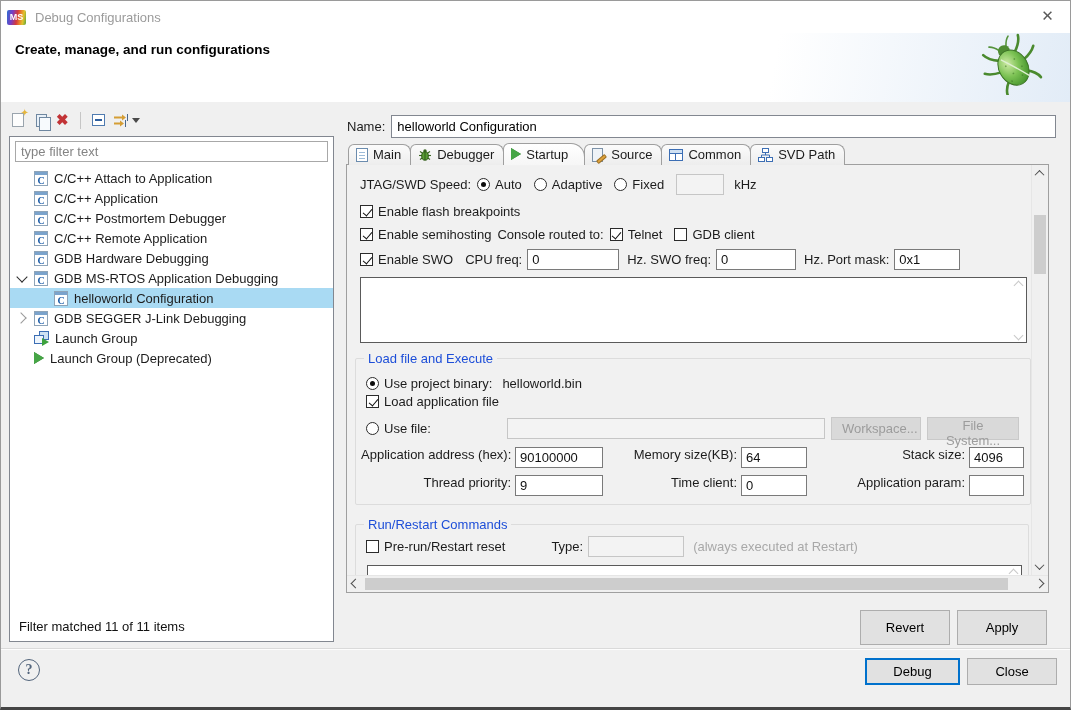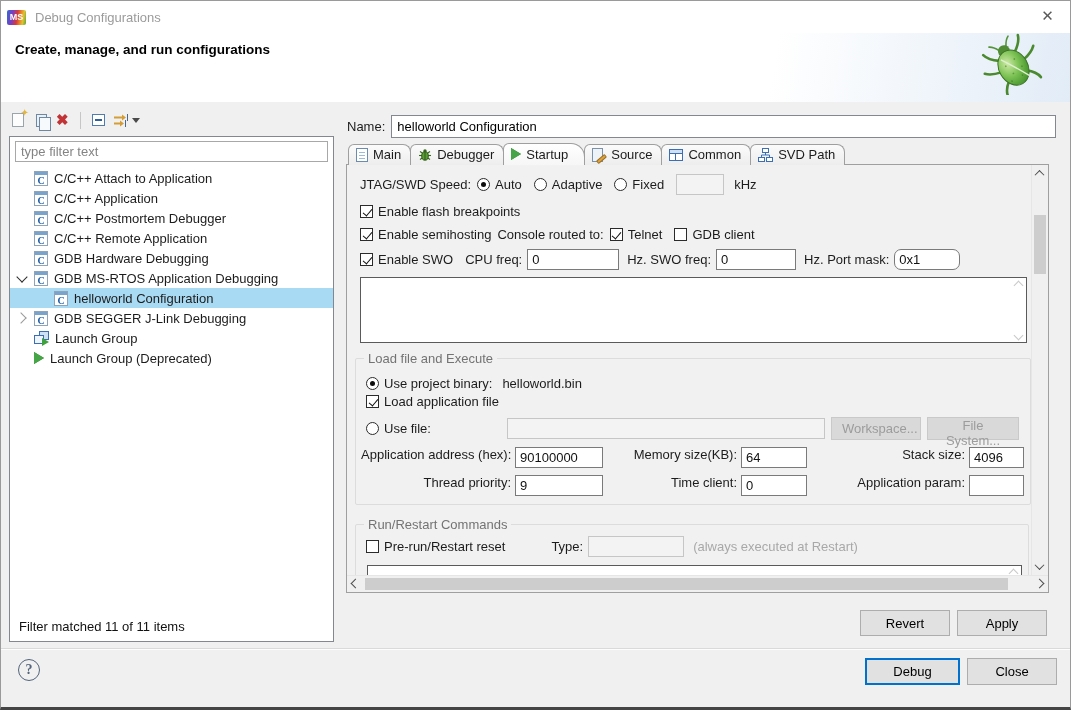--- a/index.html
+++ b/index.html
@@ -120,21 +120,21 @@
   .inp.disabled { background: #f3f3f3; border-color: #c6c6c6; }
 
   .bigbox { margin: 7px 0 0 13px; width: 667px; height: 66px; background: #fff; border: 1px solid #5a5a5a; position: relative; }
   .mini-chev { position: absolute; right: 3px; width: 8px; height: 8px; }
   .mini-chev::before { content: ''; position: absolute; left: 0; top: 2px; width: 6px; height: 6px;
                        border-left: 1.5px solid #c9c9c9; border-top: 1.5px solid #c9c9c9; }
   .mini-up { top: 2px; } .mini-up::before { transform: rotate(45deg); }
   .mini-down { bottom: 2px; } .mini-down::before { transform: rotate(225deg); top: 0; }
 
   fieldset { border: 1px solid #dcdcdc; border-radius: 2px; margin: 8px 0 0 8px; width: 672px; padding: 1px 6px 8px 5px; }
-  legend { padding: 0 4px; margin-left: 3px; color: #737373; }
+  legend { padding: 0 4px; margin-left: 3px; color: #1d4ed8; }
 
   .uf-input { margin-left: 76px; width: 318px; }
   .btn { height: 23px; background: #e1e1e1; border: 1px solid #adadad; font: 13px "Liberation Sans", sans-serif;
          padding: 0 10px; cursor: pointer; }
   .btn.disabled { background: #d9d9d9; border-color: #c9c9c9; color: #9c9c9c; cursor: default; }
 
   .grid-row { display: flex; align-items: flex-start; margin-top: 7px; }
   .gl { text-align: right; white-space: nowrap; flex: none; }
   .gl1 { width: 150px; } .gl2 { width: 126px; } .gl3 { width: 146px; }
   .gi { flex: none; margin-left: 4px; }
@@ -151,21 +151,21 @@
   .sb-btn { position: absolute; width: 17px; height: 17px; display: flex; align-items: center; justify-content: center; cursor: pointer; }
   .sb-chev { width: 7px; height: 7px; border-left: 1.6px solid #4e4e4e; border-top: 1.6px solid #4e4e4e; }
   .sb-up { top: 0; right: 0; } .sb-up .sb-chev { transform: rotate(45deg) translate(1px,1px); }
   .sb-dn { bottom: 0; right: 0; } .sb-dn .sb-chev { transform: rotate(225deg) translate(1px,1px); }
   .sb-lf { left: 0; bottom: 0; } .sb-lf .sb-chev { transform: rotate(-45deg); }
   .sb-rt { right: 0; bottom: 0; } .sb-rt .sb-chev { transform: rotate(135deg); }
   .v-thumb { position: absolute; left: 2px; right: 2px; top: 50px; height: 59px; background: #cdcdcd; cursor: pointer; }
   .h-thumb { position: absolute; top: 2px; bottom: 2px; left: 18px; right: 40px; background: #cdcdcd; cursor: pointer; }
 
   .revert-row { position: absolute; right: 23px; top: 508px; display: flex; gap: 7px; }
-  .action-btn { width: 90px; height: 26px; }
+  .action-btn { width: 90px; height: 35px; }
 
   
   .footer { position: absolute; left: 0; right: 0; bottom: 0; height: 59px; background: #f0f0f0;
             border-top: 1px solid #dadada; box-shadow: 0 1px 0 #fdfdfd inset; }
   .help-btn { position: absolute; left: 17px; top: 10px; width: 22px; height: 22px; border: 1px solid #53657c;
               border-radius: 50%; color: #53657c; font-size: 14px; font-weight: bold; display: flex;
               align-items: center; justify-content: center; cursor: pointer; font-family: "Liberation Serif", serif; }
   .footer-btns { position: absolute; right: 13px; top: 9px; display: flex; gap: 7px; }
   .debug-btn { width: 95px; height: 27px; border: 2px solid #0071cc; }
   .close-btn2 { width: 90px; height: 27px; }
@@ -408,21 +408,21 @@
 
         <div class="row" style="margin-top:7px">
           <span class="cb checked"></span>
           <span class="lbl">Enable SWO</span>
           <span class="gap12"></span>
           <span>CPU freq:</span>
           <input class="inp" style="width: 92px; margin-left: 5px;" value="0">
           <span style="margin-left:8px">Hz. SWO freq:</span>
           <input class="inp" style="width: 80px; margin-left: 5px;" value="0">
           <span style="margin-left:8px">Hz. Port mask:</span>
-          <input class="inp" style="width: 66px; margin-left: 5px; border-radius: 7px;" value="0x1">
+          <input class="inp" style="width: 66px; margin-left: 5px;" value="0x1">
         </div>
 
         <div class="bigbox">
           <span class="mini-chev mini-up"></span>
           <span class="mini-chev mini-down"></span>
         </div>
 
         <fieldset>
           <legend>Load file and Execute</legend>
 

